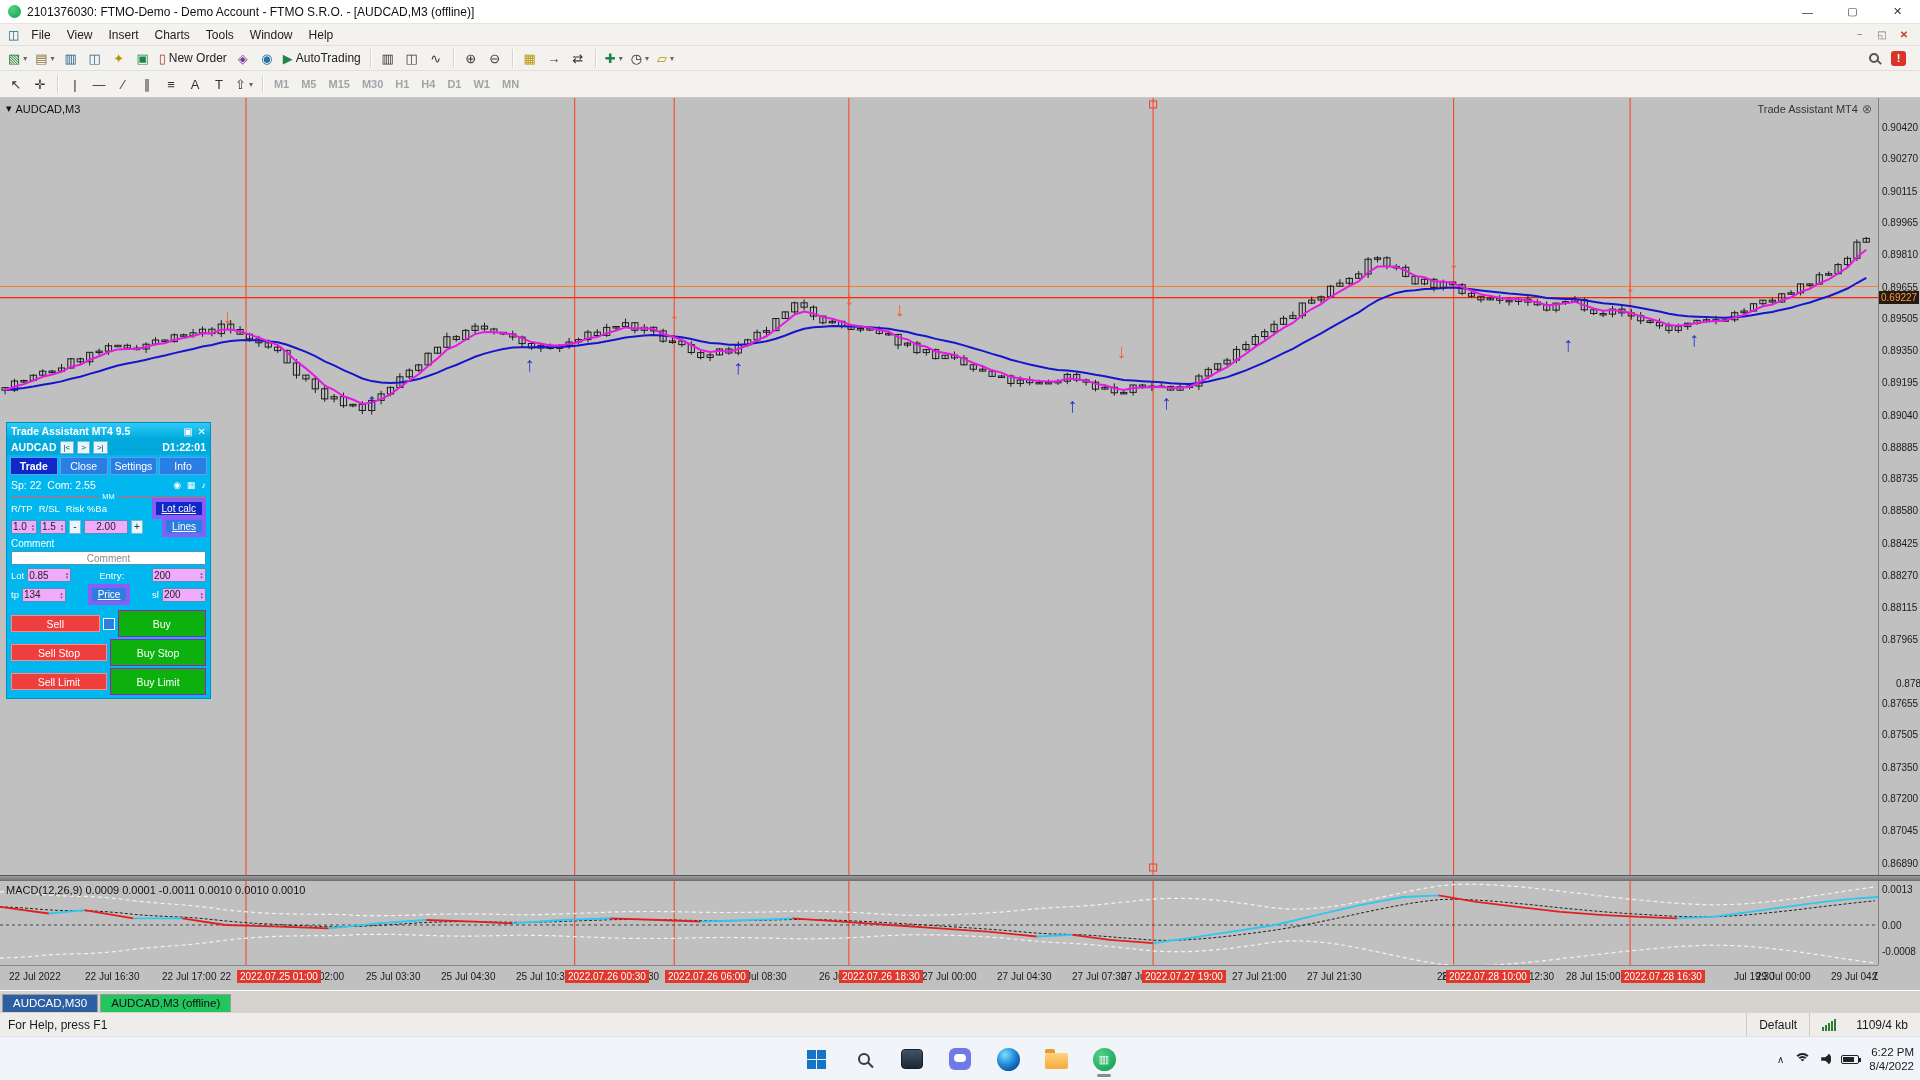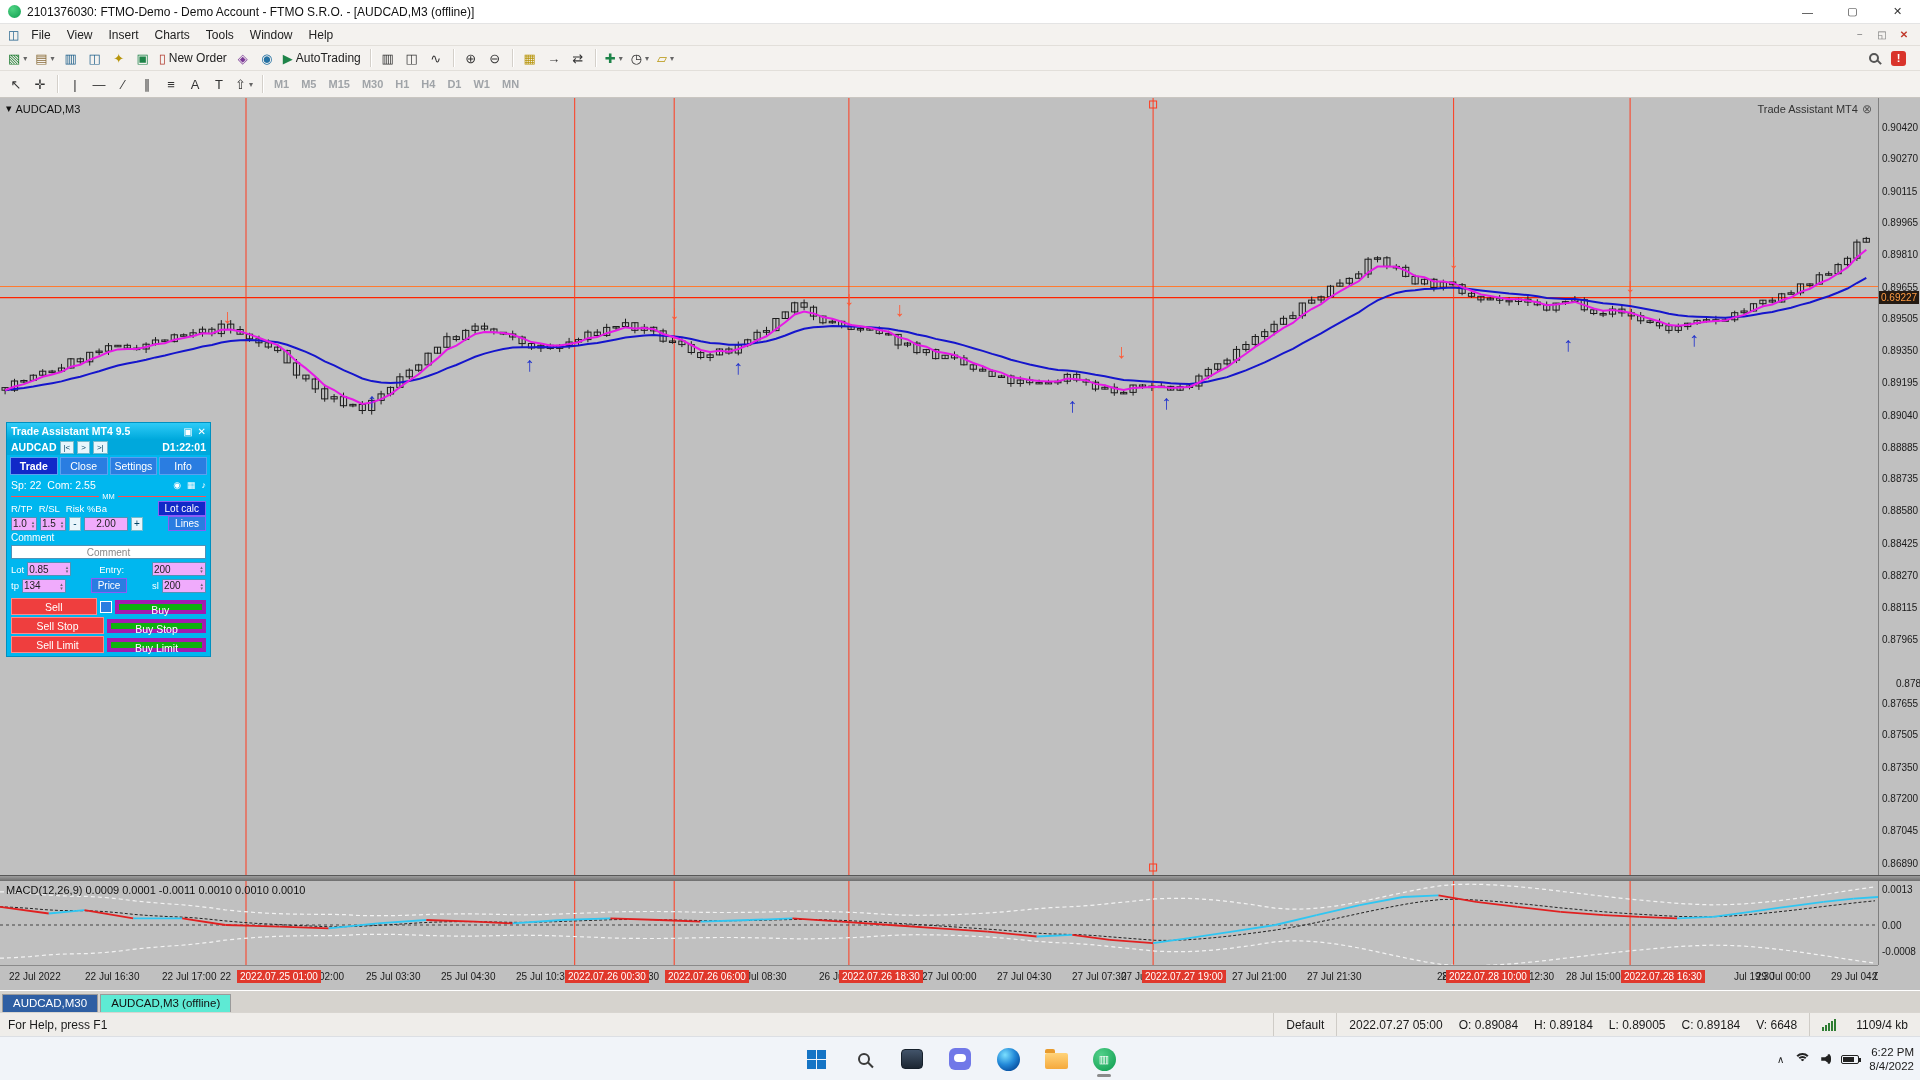--- a/index.html
+++ b/index.html
@@ -65,44 +65,44 @@
   .ta-tabs { display:flex; gap:2px; padding:2px 3px; }
   .ta-tab { flex:1; text-align:center; background:#2a7de1; color:#fff; padding:2px 0; font-size:10.5px; border:1px solid #5aa0ef; }
   .ta-tab.on { background:#1128c8; font-weight:bold; }
   .ta-info { display:flex; align-items:center; gap:6px; padding:1px 4px; height:15px; }
   .ta-ico { font-size:9px; margin-left:auto0; }
   .ta-ico + .ta-ico { margin-left:0; }
   .ta-info .push { margin-left:auto; }
   .ta-mm { display:flex; align-items:center; gap:3px; padding:0 4px; height:9px; font-size:7.5px; }
   .ta-mm i { flex:1; border-top:1px solid #ff5050; }
   .ta-lbls { display:flex; align-items:center; gap:6px; padding:0 4px; height:14px; font-size:9.5px; }
-  .ta-btn { background:#2a7de1; color:#fff; border:1px solid #8b5cf6; font-size:10px; padding:1px 6px; }
+  .ta-btn { background:#2a7de1; color:#fff; border:4px solid #8b5cf6; font-size:10px; padding:1px 6px;text-decoration:underline; }
   .ta-btn.dark { background:#1128c8; margin-left:auto; }
   .ta-row { display:flex; align-items:center; gap:3px; padding:1px 4px; }
   .inp { background:#f0abfc; border:1px solid #4f93b8; display:inline-flex; height:14px; align-items:center; }
   .inp input { border:none; outline:none; width:100%; font-size:10px; padding:0 1px; font-family:"Liberation Sans",sans-serif; color:#222; background:transparent; }
   .w24 { width:26px; } .w40 { width:44px; } .w52 { width:54px; }
   .spin { width:8px; height:12px; display:flex; flex-direction:column; align-items:center; justify-content:center; color:#667; }
   .spin::before { content:"▴"; font-size:5px; line-height:4px; }
   .spin::after { content:"▾"; font-size:5px; line-height:4px; }
   .mini { width:12px; height:14px; background:#e9f5fb; border:1px solid #7bc; color:#046; font-size:10px; line-height:10px; }
   .ta-comment-label { padding:0 4px; height:13px; font-size:10px; }
   .ta-comment { margin:0 4px 2px 4px; background:#fff; border:1px solid #4f93b8; height:14px; text-align:center; color:#888; font-size:10px; line-height:13px; }
   .trade-btns { margin-top:3px; }
   .sellb { background:#ef3e3e; color:#fff; border:1px solid #ff8a8a; font-size:10.5px; height:17px; flex:1; }
-  .buyb { background:#0db10d; color:#fff; border:4px solid #a21caf; font-size:10.5px; height:14px; flex:1; }
+  .buyb { background:#0db10d; color:#fff; border:1px solid #a21caf; font-size:10.5px; height:27px; flex:1; }
   .swapbox { width:12px; height:12px; background:#2a7de1; border:1px solid #fff; }
   .fl { font-size:9.5px; }
   .mid { margin-left:auto; margin-right:auto; }
 
   
   .chart-tabsbar { height:22px; background:#d6d3ce; display:flex; align-items:flex-end; padding-left:2px; gap:2px; border-top:1px solid #fff; }
   .ctab { padding:2px 10px 3px 10px; font-size:11.5px; border:1px solid #9a9a9a; border-bottom:none; background:#c8c5c0; }
   .ctab.blue { background:#2f5fa3; color:#fff; }
-  .ctab.active { background:#5eead4; color:#111; }
+  .ctab.active { background:#22c55e; color:#111; }
 
   
   .statusbar { height:24px; background:#efedea; display:flex; align-items:center; font-size:12px; border-top:1px solid #d8d5d0; }
   .sb-help { padding-left:8px; }
   .sb-right { margin-left:auto; display:flex; align-items:center; height:100%; }
   .sseg { border-left:1px solid #cfccc7; padding:0 12px; display:flex; align-items:center; gap:16px; height:100%; }
   .netbars { display:flex; align-items:flex-end; gap:1px; height:12px; margin-right:4px; }
   .netbars i { width:2px; background:#2e7d32; display:block; }
   .netbars i:nth-child(1){height:4px;} .netbars i:nth-child(2){height:6px;} .netbars i:nth-child(3){height:8px;} .netbars i:nth-child(4){height:10px;} .netbars i:nth-child(5){height:12px;}
 
@@ -766,28 +766,20 @@
     <span class="ctab active">AUDCAD,M3 (offline)</span>
   </div>
 
 <div class="statusbar">
   <span class="sb-help">For Help, press F1</span>
   <div class="sb-right">
     <div class="sseg">
       <span>Default</span>
     </div>
     <div class="sseg">
-      <span>2022.07.27 05:00</span>
-      <span>O: 0.89084</span>
-      <span>H: 0.89184</span>
-      <span>L: 0.89005</span>
-      <span>C: 0.89184</span>
-      <span>V: 6648</span>
-    </div>
-    <div class="sseg">
       <span class="netbars">
           <i></i>
           <i></i>
           <i></i>
           <i></i>
           <i></i>
         </span>
       <span>1109/4 kb</span>
     </div>
   </div>

